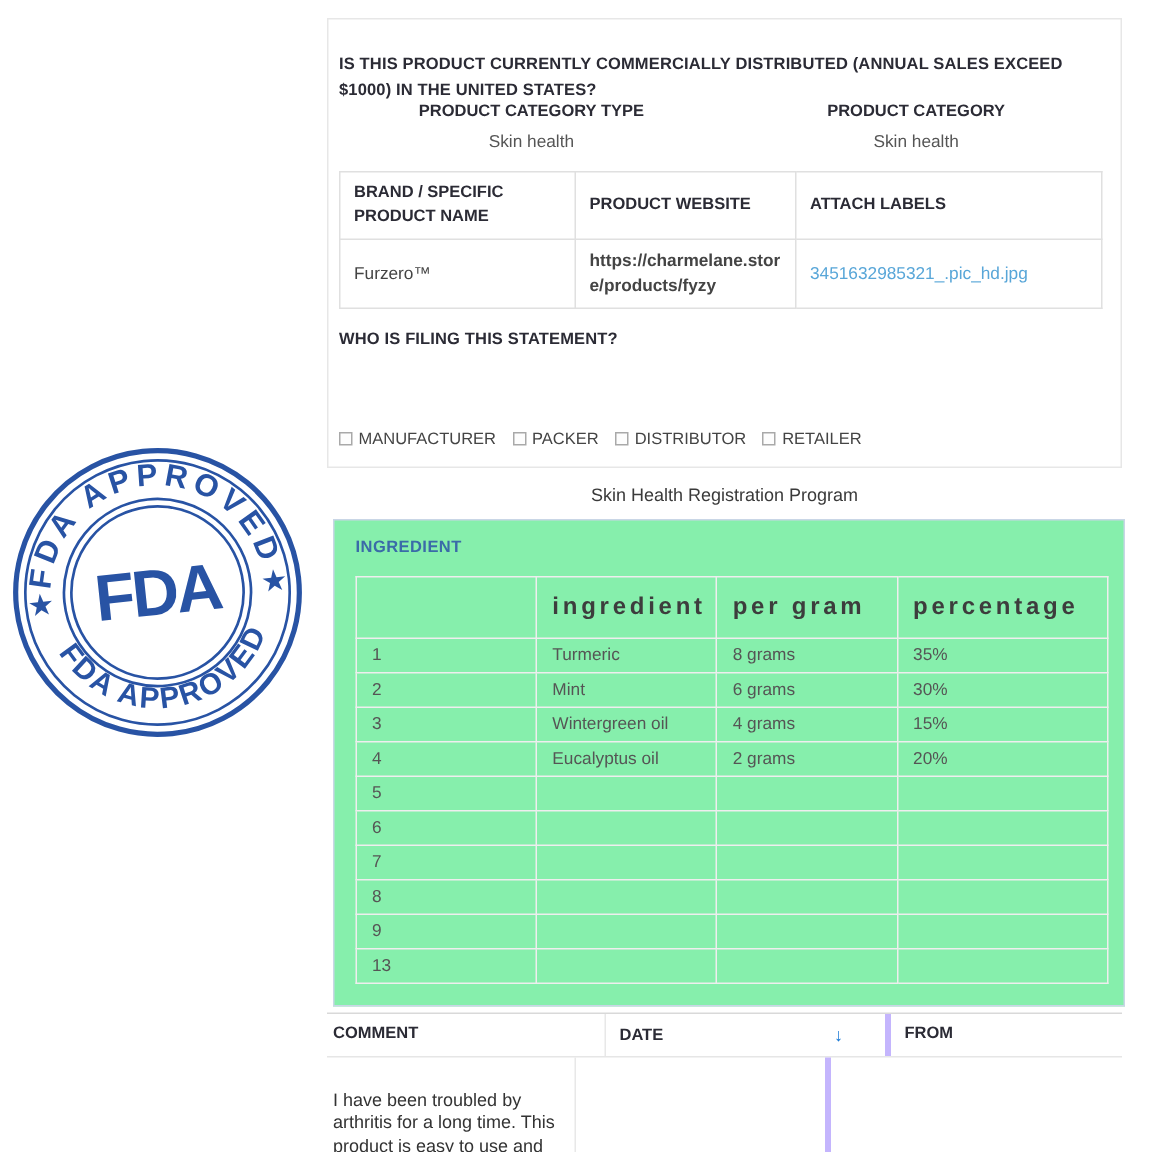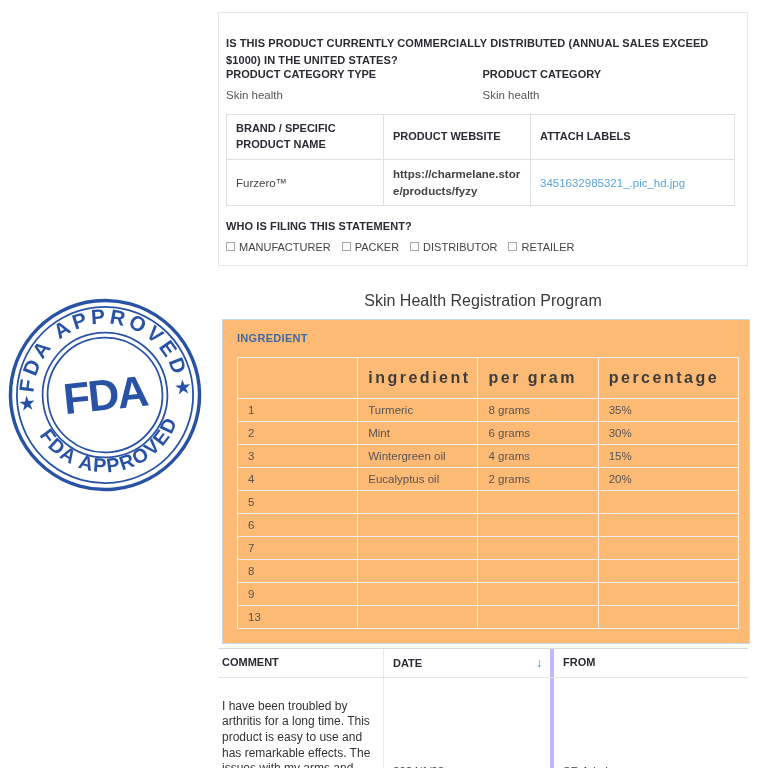--- a/index.html
+++ b/index.html
@@ -19,48 +19,48 @@
   .star-glyph { fill:#2853a4; font-size:20px; }
   .fda-center { fill:#2853a4; font-size:44px; font-weight:bold; letter-spacing:-2px; font-family:"Liberation Sans",sans-serif; }
 
   
   .main { position:absolute; left:218px; top:12px; width:530px; }
 
   .top-panel { border:1px solid #e7e7e7; padding:22px 8px 12px 7px; background:#fff; }
   .q { font-weight:bold; font-size:11px; color:#2b2b35; line-height:1.5; letter-spacing:.1px; }
   .ans { font-size:11.5px; color:#555; margin:7px 0 10px; }
   .cats { display:flex; }
-  .cat { width:50%; }
+  .cat { width:50%;text-align:center; }
   .cat-lbl { font-weight:bold; font-size:11px; color:#2b2b35; }
   .cat-val { font-size:11.5px; color:#555; margin-top:9px; }
 
   .brand-table { border-collapse:collapse; table-layout:fixed; width:508px; margin-top:13px;padding-left:12px; }
   .brand-table th, .brand-table td { border:1px solid #e0e0e0; text-align:left; vertical-align:middle; padding:6px 9px; }
   .brand-table th { font-size:11px; font-weight:bold; color:#2b2b35; line-height:1.45; height:40px; }
   .brand-table td { font-size:11.5px; color:#444; height:42px; }
   .site { font-weight:bold; color:#3a3a3a; overflow-wrap:break-word; word-break:break-word; line-height:1.45; }
   .file-link { color:#58a6d8; text-decoration:none; font-size:11.5px; cursor:pointer; }
 
   .filing-q { margin-top:12px; }
   .opts { margin-top:6px; display:flex; align-items:center; }
-  .opt { display:inline-flex; align-items:center; margin-right:11px; font-size:11px; color:#444; cursor:pointer; }
+  .opt { display:inline-flex; align-items:center; margin-right:11px; font-size:11px; color:#444; cursor:pointer;margin-top:46px; }
   .cb { width:9px; height:9px; border:1px solid #a9a9a9; background:#fdfdfd; display:inline-block; margin-right:4px; }
 
-  .program-title { text-align:center; font-size:16px; color:#3a3a3a; margin:26px 0 9px; }
-
-  
-  .ing-panel { border:1px solid #c9d6e6; margin-left:4px; width:528px; padding:12px 10px 14px 14px; background:#fdba74; }
+  .program-title { text-align:center; font-size:12px; color:#3a3a3a; margin:11px 0 9px; }
+
+  
+  .ing-panel { border:1px solid #c9d6e6; margin-left:4px; width:528px; padding:12px 10px 14px 14px; background:#86efac; }
   .ing-label { color:#3a6ba8; font-weight:bold; font-size:11px; letter-spacing:.3px; margin-bottom:13px; }
   .ing-table { border-collapse:collapse; width:100%; table-layout:fixed; }
   .ing-table th { font-size:16px; font-weight:bold; letter-spacing:2.5px; color:#3d3d3d; text-align:left; padding:11px 10px; border:1px solid #eee; }
   .ing-table td { font-size:11.5px; color:#555; padding:4px 10px; border:1px solid #eee; height:23px; }
 
   
   .comments { margin-top:4px; }
-  .c-head { display:flex; border-top:1px solid #d9d9d9; border-bottom:1px solid #e6e6e6; }
+  .c-head { display:flex; border-top:1px solid #d9d9d9; border-bottom:1px solid #e6e6e6;gap:20px; }
   .c-head .cell { font-weight:bold; font-size:11px; color:#2b2b35; padding:7px 4px; }
   .c-body { display:flex; border-bottom:1px solid #d9d9d9; min-height:144px; }
   .col-comment { width:165px; }
   .col-date { width:167px; border-left:1px solid #e8e8e8; padding-left:9px !important; }
   .col-from { flex:1; border-left:4px solid #c4b5fd; padding-left:9px !important; }
   .c-head .col-date { display:flex; justify-content:space-between; align-items:center; padding-right:8px !important; }
   .sort-arrow { color:#1e7bd6; font-weight:bold; font-size:12px; cursor:pointer; }
   .comment-text { font-size:12px; color:#333; line-height:1.3; padding:21px 4px 10px 4px; }
   .c-body .col-date, .c-body .col-from { display:flex; align-items:center; font-size:11.5px; color:#444; }
 </style>

